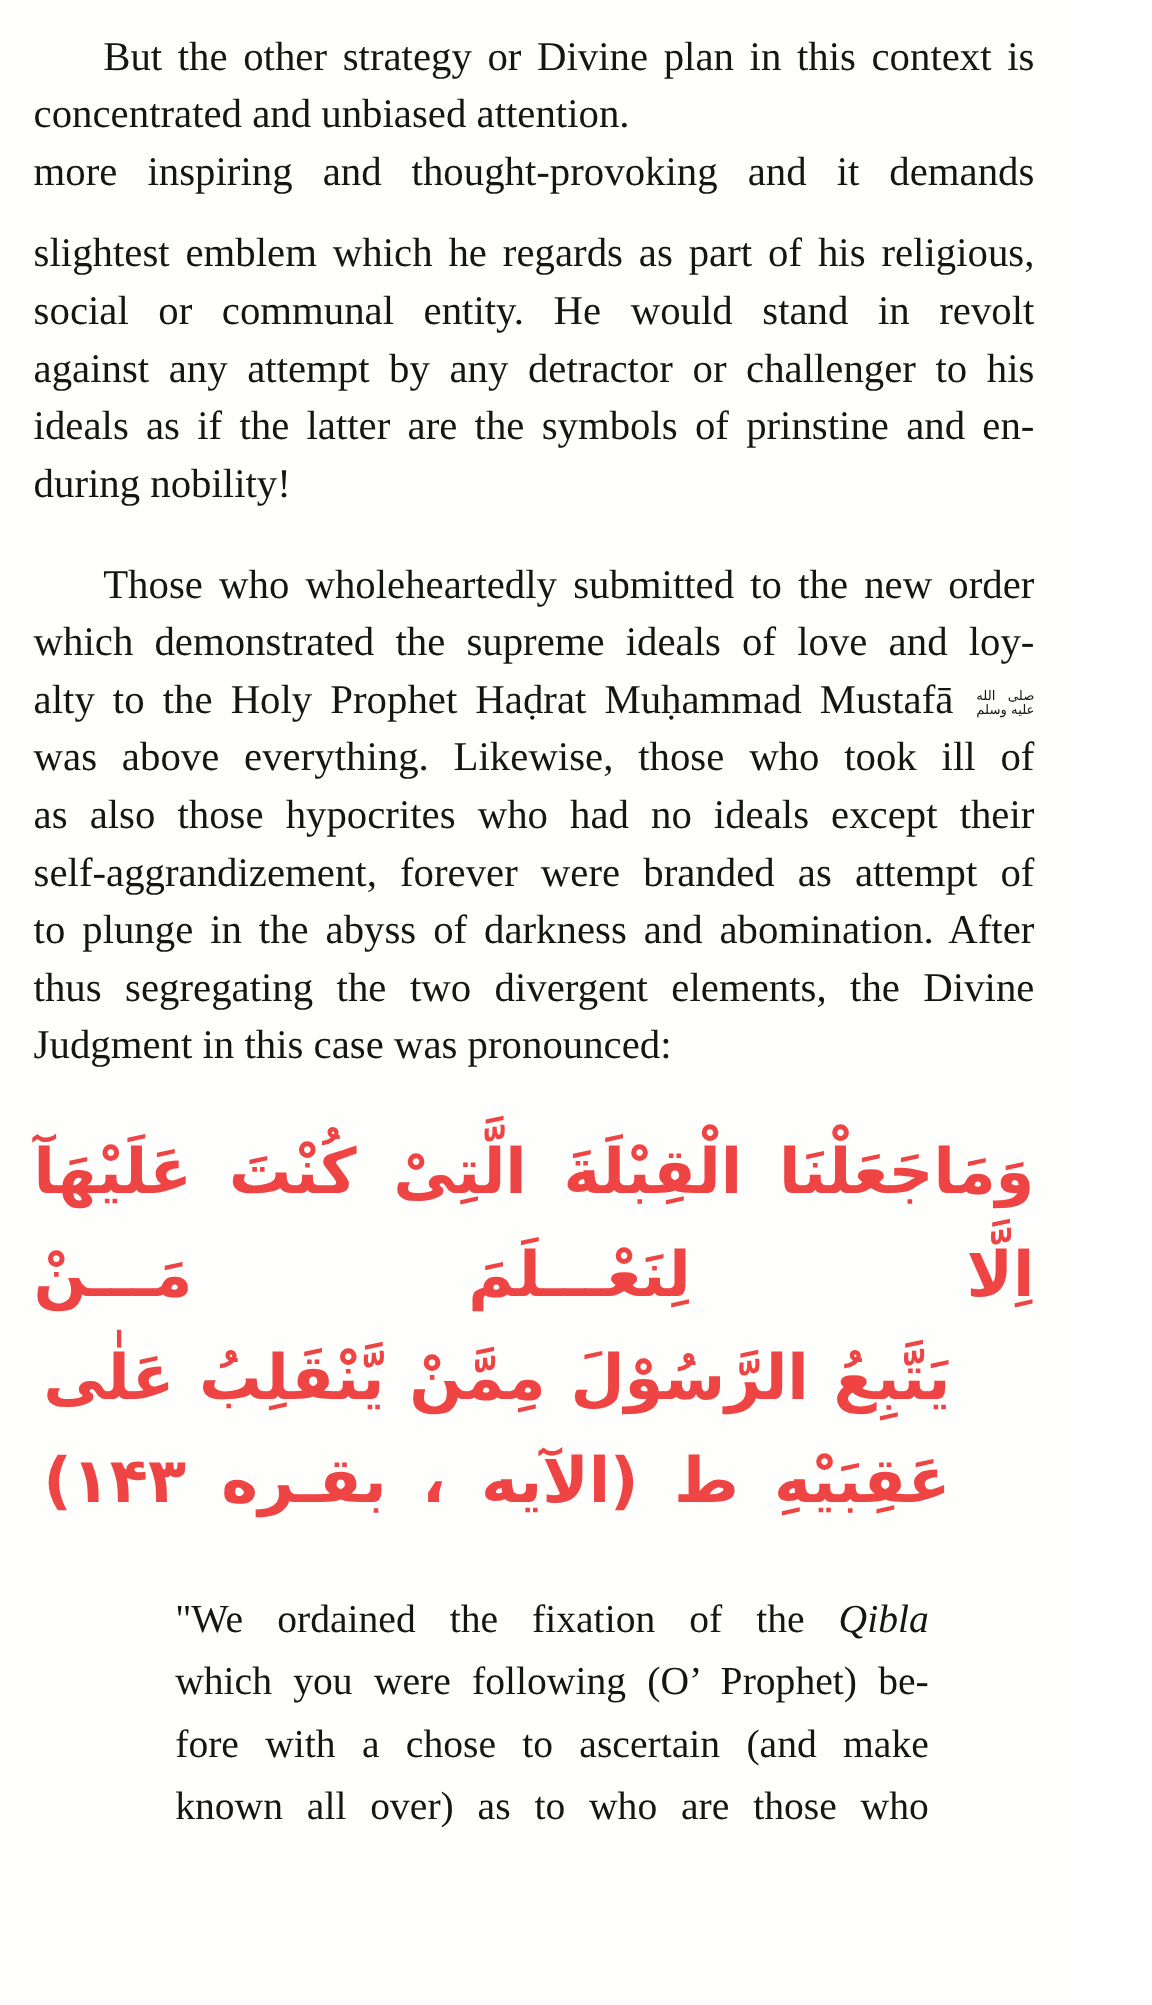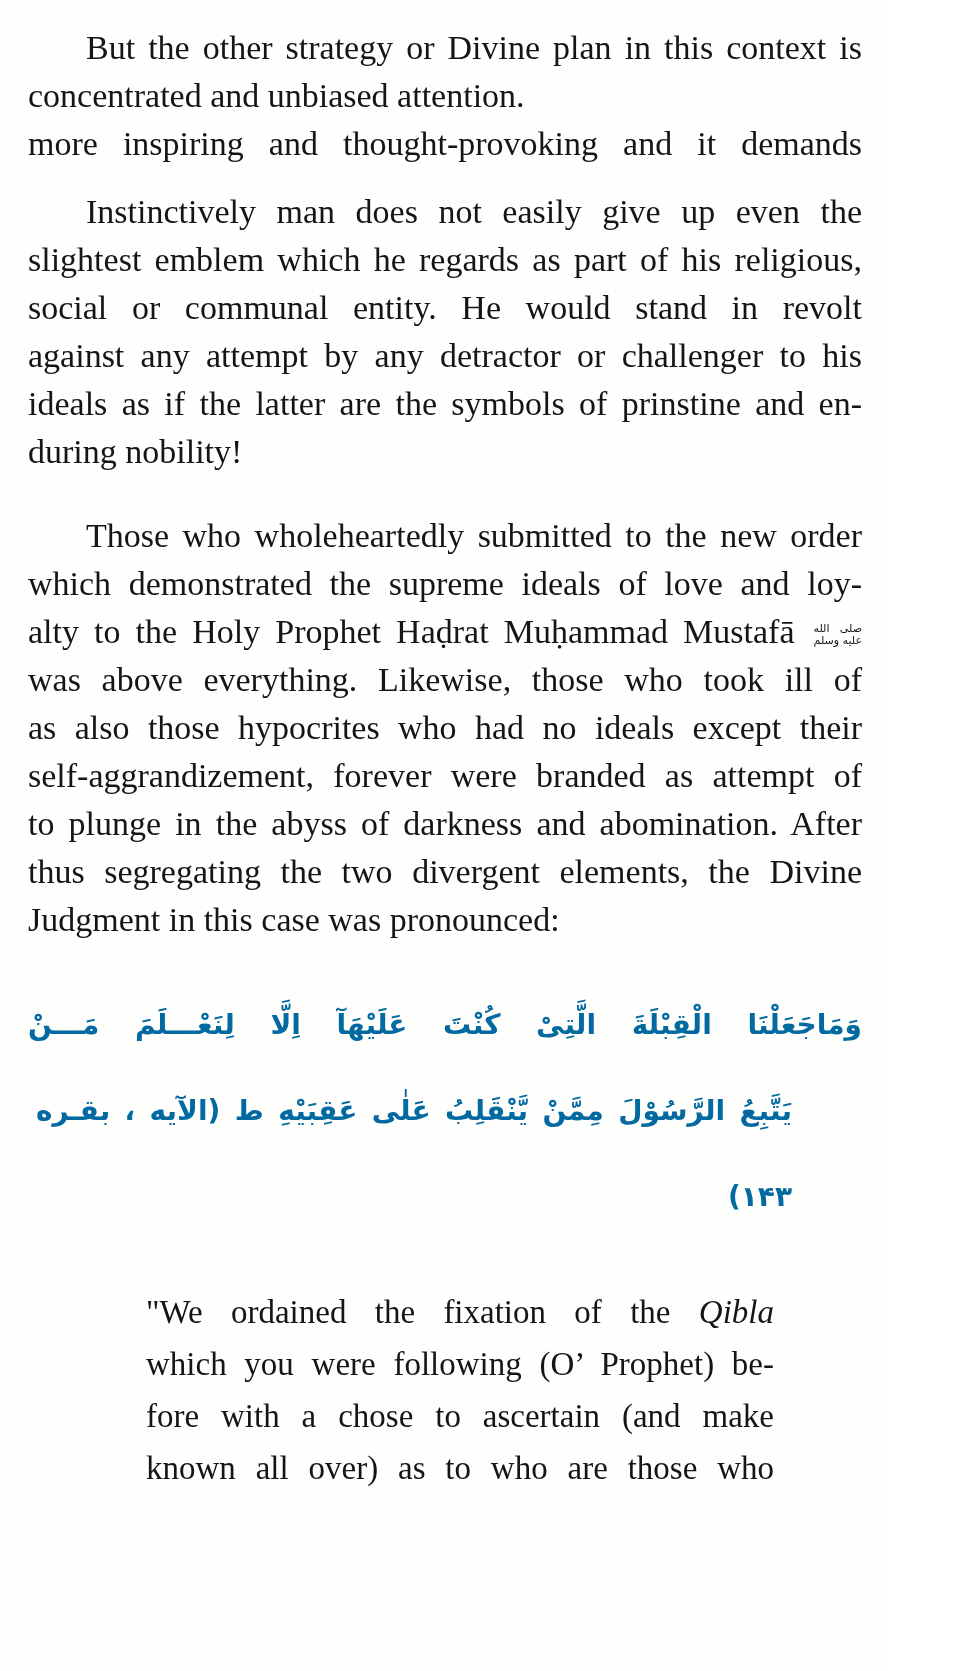--- a/index.html
+++ b/index.html
@@ -17,24 +17,24 @@
   .para { font-size: 34px; line-height: 48px; }
   .line { text-align: justify; text-align-last: justify; }
   .line.first { padding-left: 58px; }
   .line.last { text-align-last: left; }
   .para-2 { margin-top: 20px; }
   .para-3 { margin-top: 36px; }
   .arabic {
     direction: rtl;
     font-family: "DejaVu Sans", sans-serif;
     font-weight: bold;
-    font-size: 28px;
+    font-size: 52px;
     line-height: 86px;
     margin-top: 38px;
-    color: #0369a1;
+    color: #ef4444;
   }
   .arabic .aline { text-align: justify; text-align-last: justify; }
   .arabic .aline-2 { margin-left: 8px; margin-right: 70px; }
   .quote {
     margin: 46px 88px 0 118px;
     font-size: 33px;
     line-height: 52px;
   }
   .quote .line { text-align: justify; text-align-last: justify; }
   .quote .qitalic { font-style: italic; }
@@ -56,21 +56,20 @@
 
 <div class="page">
 
   <div class="para para-1">
     <div class="line first">But the other strategy or Divine plan in this context is</div>
     <div class="line last">concentrated and unbiased attention.</div>
     <div class="line">more inspiring and thought-provoking and it demands</div>
   </div>
 
   <div class="para para-2">
-    <div class="line first">Instinctively man does not easily give up even the</div>
     <div class="line">slightest emblem which he regards as part of his religious,</div>
     <div class="line">social or communal entity. He would stand in revolt</div>
     <div class="line">against any attempt by any detractor or challenger to his</div>
     <div class="line">ideals as if the latter are the symbols of prinstine and en-</div>
     <div class="line last">during nobility!</div>
   </div>
 
   <div class="para para-3">
     <div class="line first">Those who wholeheartedly submitted to the new order</div>
     <div class="line">which demonstrated the supreme ideals of love and loy-</div>

